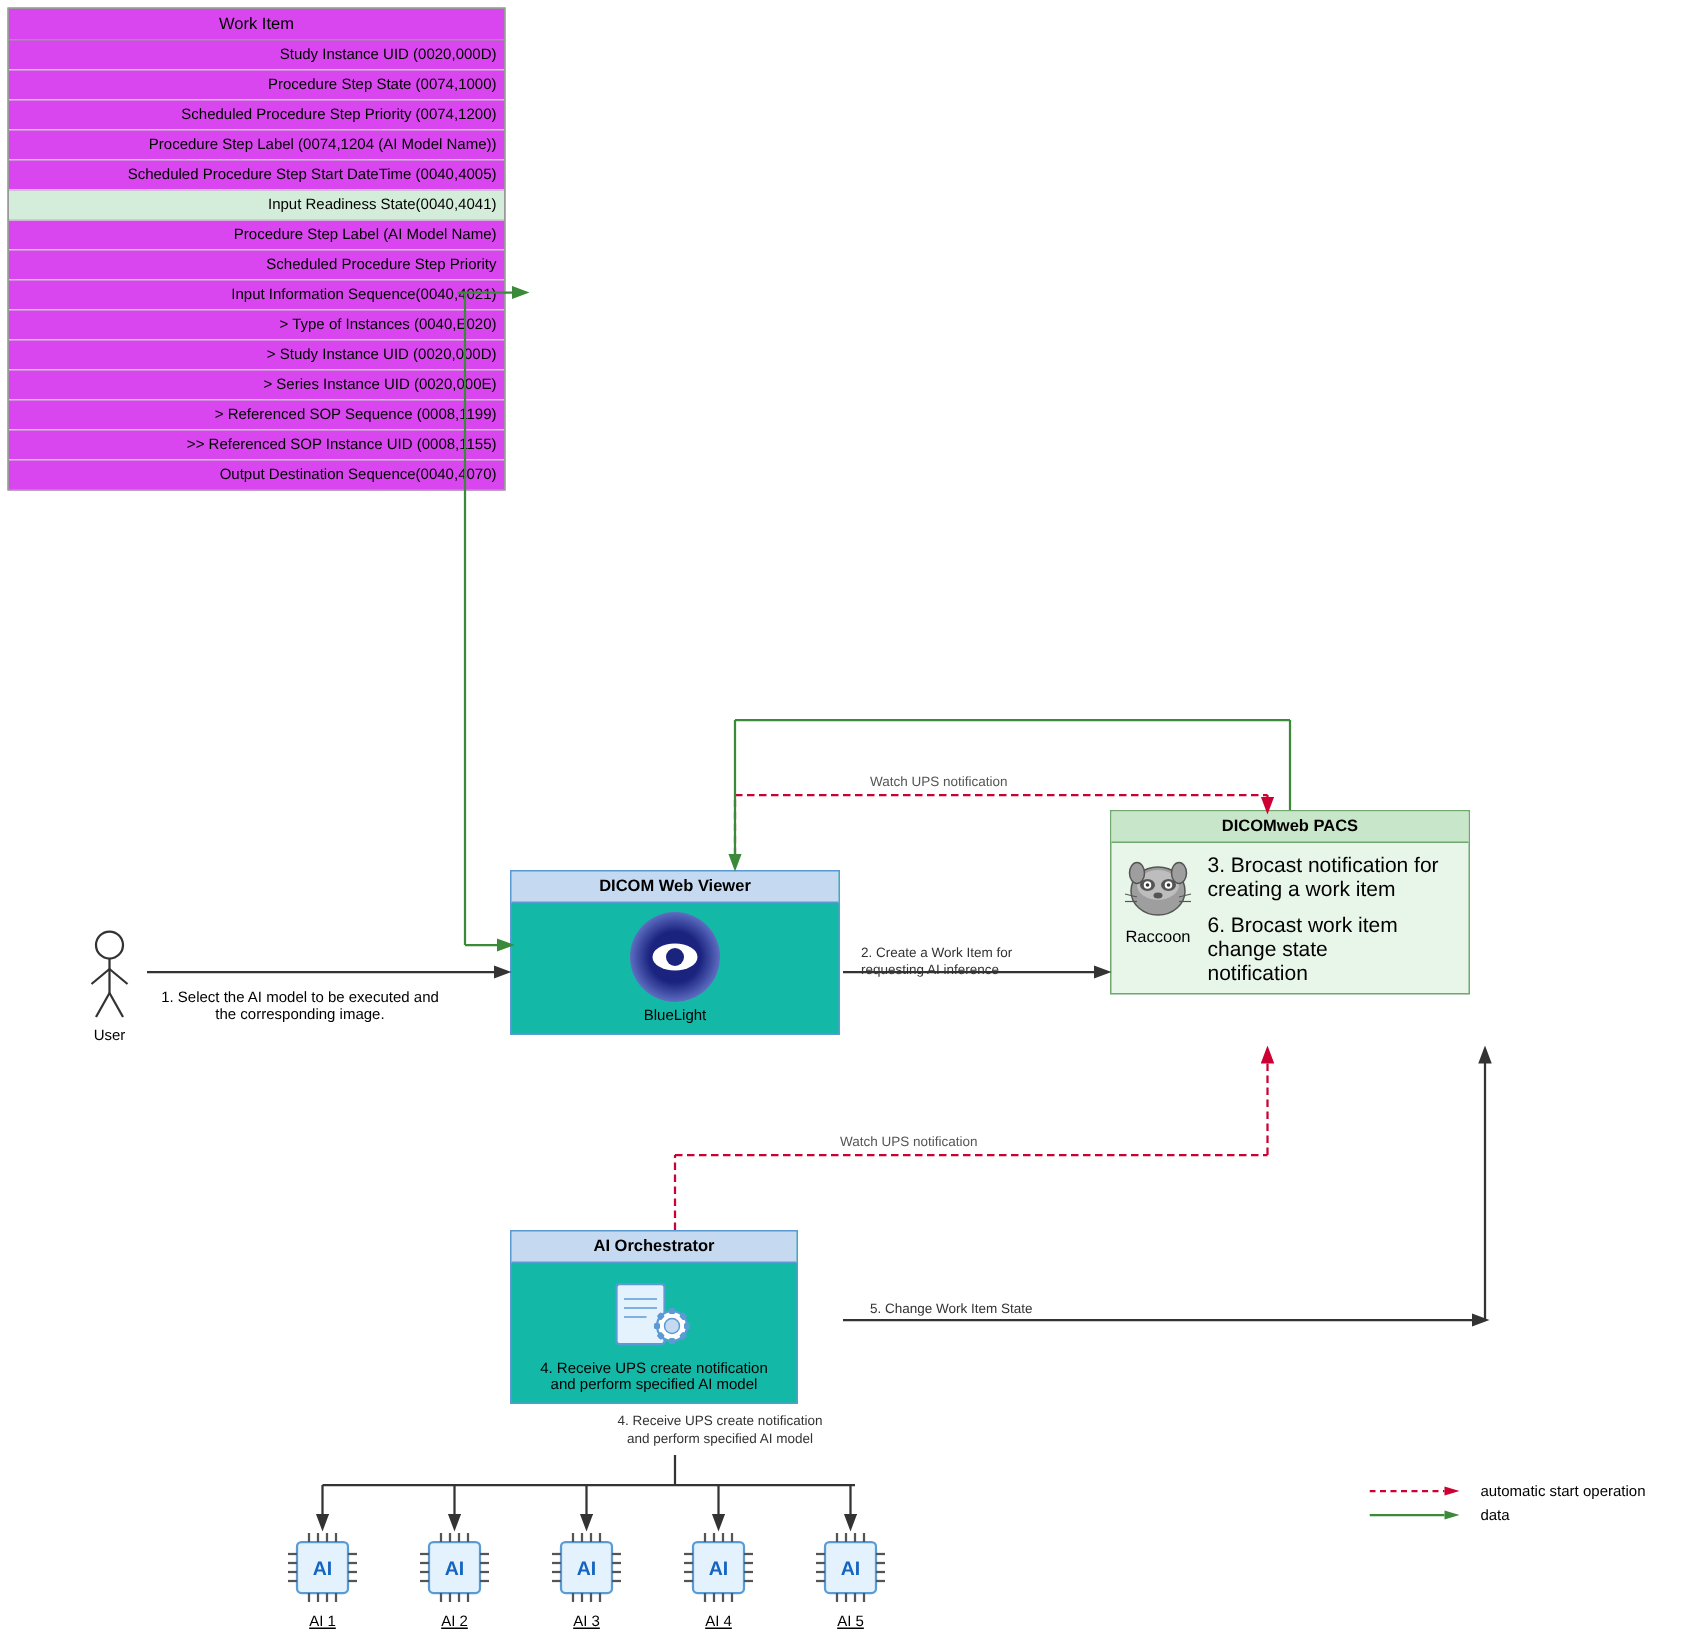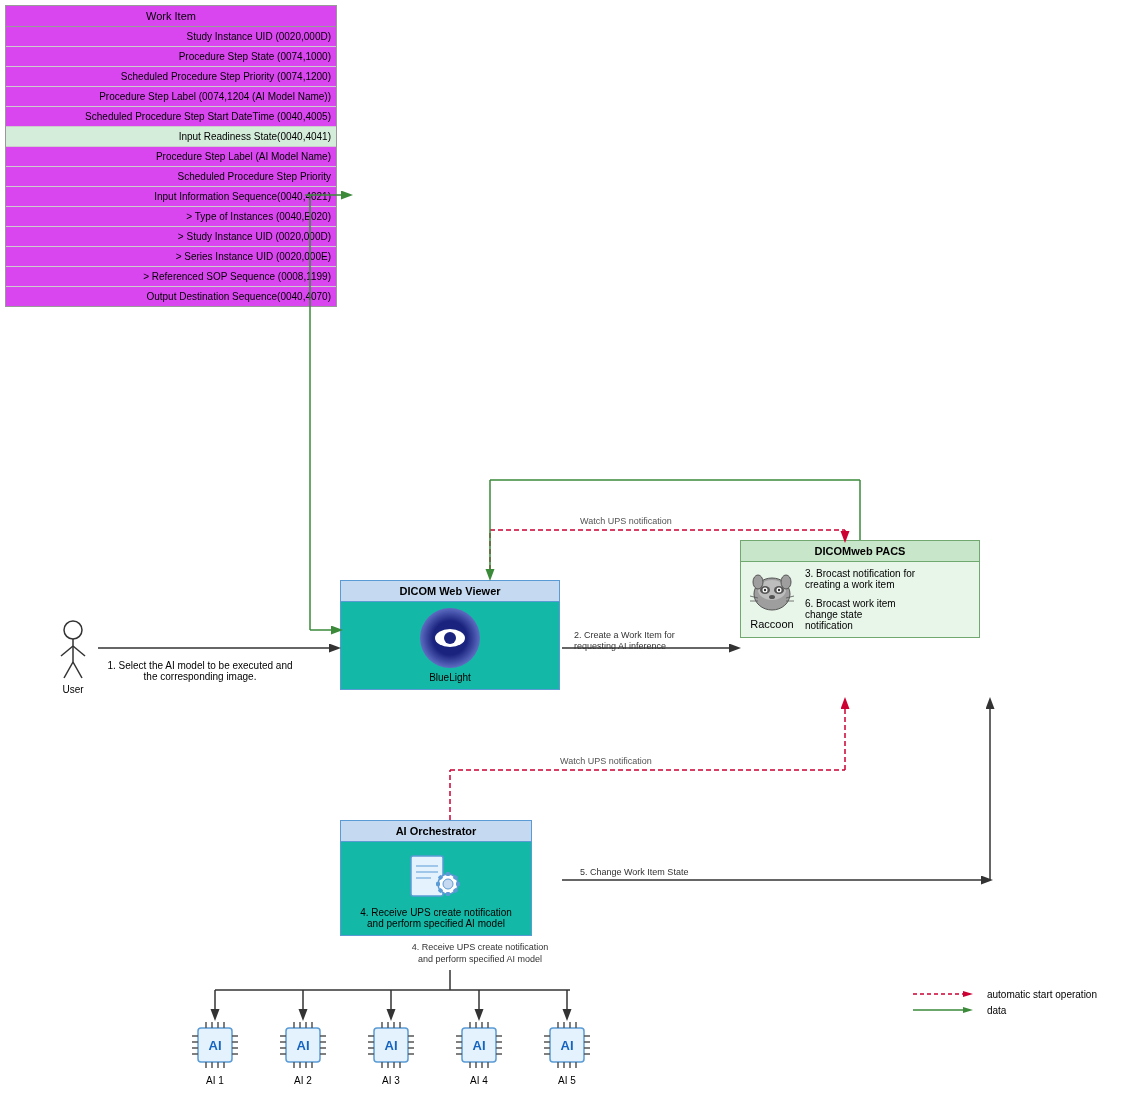--- a/index.html
+++ b/index.html
@@ -81,20 +81,21 @@
     }
     .user-label {
       font-size: 10px;
       margin-top: 2px;
     }
 
     
     .ai-chip {
       position: absolute;
       text-align: center;
+      text-decoration: underline;
     }
     .ai-chip .chip-icon {
       width: 50px;
       height: 50px;
       margin: 0 auto;
     }
     .ai-chip .chip-label {
       font-size: 10px;
       margin-top: 3px;
     }
@@ -135,20 +136,21 @@
     <div class="row">Procedure Step Label (0074,1204 (AI Model Name))</div>
     <div class="row">Scheduled Procedure Step Start DateTime (0040,4005)</div>
     <div class="row highlighted">Input Readiness State(0040,4041)</div>
     <div class="row">Procedure Step Label (AI Model Name)</div>
     <div class="row">Scheduled Procedure Step Priority</div>
     <div class="row">Input Information Sequence(0040,4021)</div>
     <div class="row">&gt; Type of Instances (0040,E020)</div>
     <div class="row">&gt; Study Instance UID (0020,000D)</div>
     <div class="row">&gt; Series Instance UID (0020,000E)</div>
     <div class="row">&gt; Referenced SOP Sequence (0008,1199)</div>
+    <div class="row">&gt;&gt; Referenced SOP Instance UID (0008,1155)</div>
     <div class="row">Output Destination Sequence(0040,4070)</div>
   </div>
 
   <div class="user-figure" style="left:55px; top:620px;">
     
     <svg width="36" height="60" viewBox="0 0 36 60">
       <circle cx="18" cy="10" r="9" fill="none" stroke="#333" stroke-width="1.5"></circle>
       <line x1="18" y1="19" x2="18" y2="42" stroke="#333" stroke-width="1.5"></line>
       <line x1="18" y1="26" x2="6" y2="36" stroke="#333" stroke-width="1.5"></line>
       <line x1="18" y1="26" x2="30" y2="36" stroke="#333" stroke-width="1.5"></line>
@@ -199,21 +201,21 @@
 
           <ellipse cx="24" cy="29" rx="3" ry="2" fill="#555"></ellipse>
 
           <line x1="10" y1="30" x2="2" y2="28" stroke="#555" stroke-width="0.8"></line>
           <line x1="10" y1="33" x2="2" y2="33" stroke="#555" stroke-width="0.8"></line>
           <line x1="38" y1="30" x2="46" y2="28" stroke="#555" stroke-width="0.8"></line>
           <line x1="38" y1="33" x2="46" y2="33" stroke="#555" stroke-width="0.8"></line>
         </svg>
         <div style="font-size:11px;">Raccoon</div>
       </div>
-      <div style="font-size:10px;">
+      <div style="font-size:14px;">
         <div style="margin-bottom:8px; white-space:pre-line;">3. Brocast notification for
 creating a work item</div>
         <div style="white-space:pre-line;">6. Brocast work item
 change state
 notification</div>
       </div>
     </div>
   </div>
 
   <div class="box" style="left:340px; top:820px; width:192px;">

